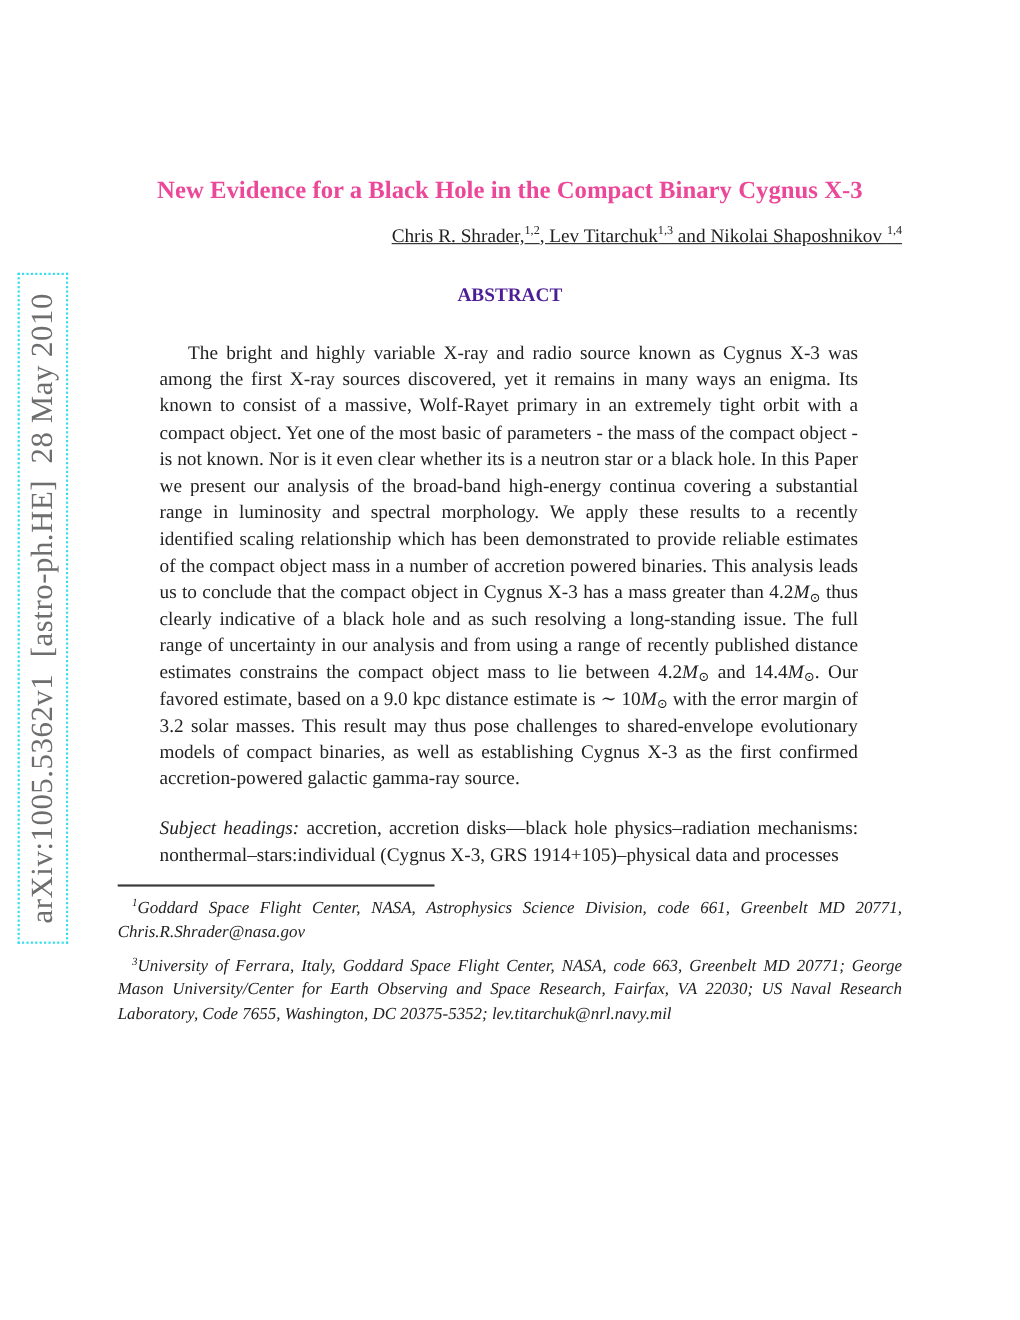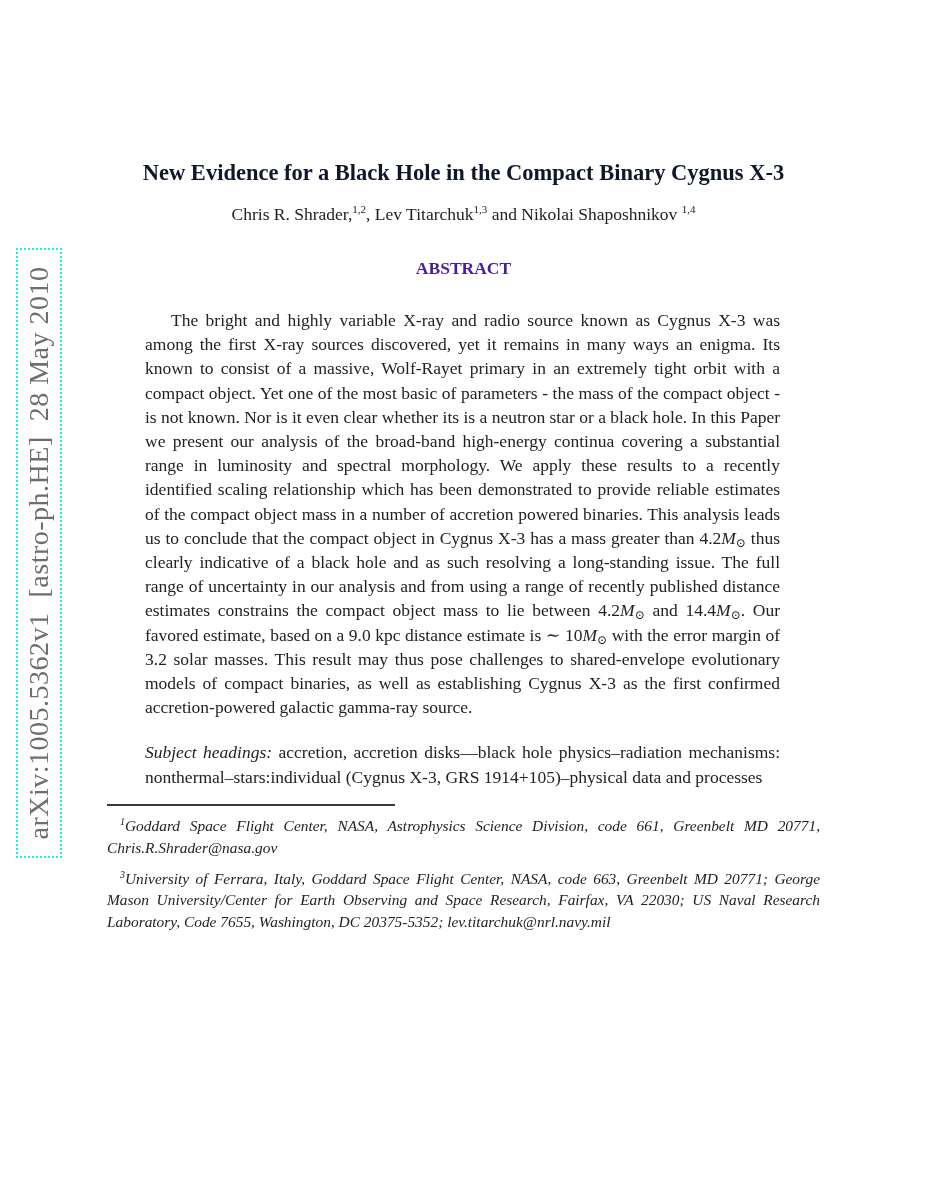--- a/index.html
+++ b/index.html
@@ -44,27 +44,28 @@
     right: 107px;
     top: 0;
   }
   .title {
     margin: 158px auto 0 auto;
     max-width: 672px;
     text-align: center;
     font-size: 22.5px;
     font-weight: bold;
     line-height: 29px;
-    color: #0f172a;
+    color: #ec4899;
   }
   .authors {
     margin-top: 16px;
-    text-align: center;
+    text-align: right;
     font-size: 17.5px;
     line-height: 22px;
+    text-decoration: underline;
   }
   .authors sup {
     font-size: 11px;
     line-height: 0;
   }
   .abstract-heading {
     margin: 33px 0 0 0;
     text-align: center;
     font-size: 17.5px;
     font-weight: bold;

